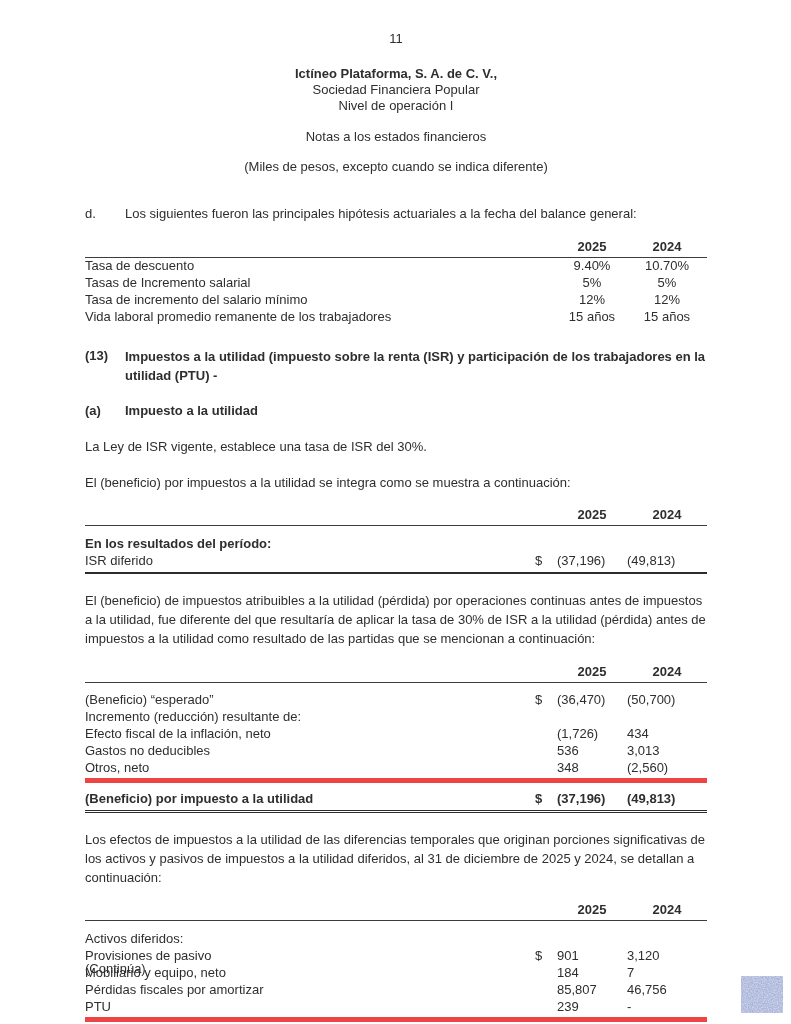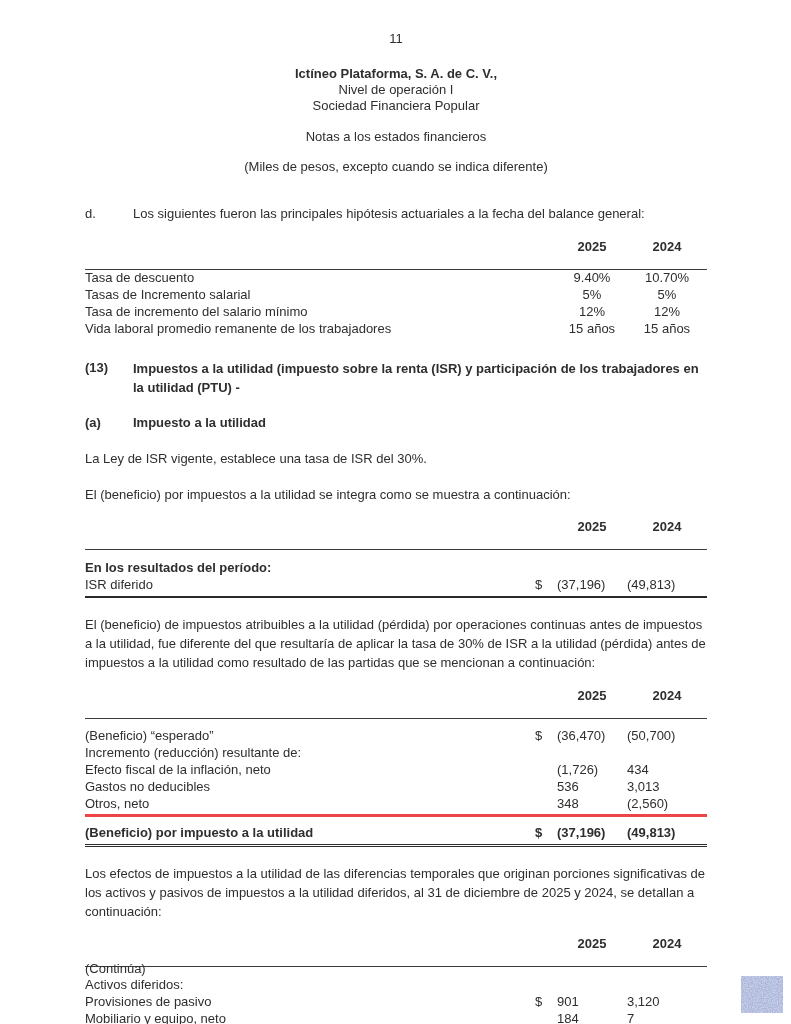--- a/index.html
+++ b/index.html
@@ -23,35 +23,35 @@
   .page-number { text-align:center; line-height:14px; }
 
   .title-block { margin-top:20px; line-height:16px; }
   .title-block .line { line-height:16px; }
   .doc-title { margin-top:15px; }
   .units-note { margin-top:14px; }
 
   
   .hang { display:flex; line-height:18px; }
   .hang-label { width:40px; flex:0 0 40px; }
-  .hang-body { flex:1;margin-left:8px; }
+  .hang-body { flex:1; }
 
   .item-d { margin-top:30px; }
 
   
   .fin-table { margin-top:15px; }
   .t-row { display:flex; line-height:16px; padding:0.5px 0; }
   .t-label { flex:1; }
   .t-dollar { width:22px; flex:0 0 22px; }
   .t-v1 { width:70px; flex:0 0 70px; text-align:left; }
   .t-v2 { width:80px; flex:0 0 80px; text-align:left; }
-  .t-head { border-bottom:1px solid #3c3c3c; padding-bottom:14px; }
+  .t-head { border-bottom:1px solid #3c3c3c; padding-bottom:2px; }
   .t-head .t-v1, .t-head .t-v2 { text-align:center; font-weight:bold; }
   .t1 .t-v1, .t1 .t-v2 { text-align:center; } .sp7 { height:7px; } .sp9 { height:9px; }
-  .rule-bottom { border-bottom:3px solid #ef4444; padding-bottom:2px; }
+  .rule-bottom { border-bottom:5px solid #ef4444; padding-bottom:2px; }
   .thick-bottom { border-bottom:2px solid #2b2b2b; padding-bottom:3px; }
   .double-bottom { border-bottom:3px double #2b2b2b; padding-bottom:3px; }
 
   .note-heading { margin-top:21px; }
   .note-heading .hang-body { line-height:19px; }
   .sub-heading { margin-top:17px; }
   .para { margin-top:17px; line-height:19px; text-align:left; }
 
   .continua {
     position:absolute; left:85px; top:962px; width:622px;
@@ -64,22 +64,22 @@
 </style>
 </head>
 <body>
 
 <div class="content">
 
   <div class="page-number">11</div>
 
   <div class="title-block center">
     <div class="line bold">Ictíneo Plataforma, S. A. de C. V.,</div>
+    <div class="line">Sociedad Financiera Popular</div>
     <div class="line">Nivel de operación I</div>
-    <div class="line">Sociedad Financiera Popular</div>
     <div class="doc-title">Notas a los estados financieros</div>
     <div class="units-note">(Miles de pesos, excepto cuando se indica diferente)</div>
   </div>
 
   <div class="hang item-d">
     <div class="hang-label">d.</div>
     <div class="hang-body">Los siguientes fueron las principales hipótesis actuariales a la fecha del balance general:</div>
   </div>
 
   <div class="fin-table t1">

